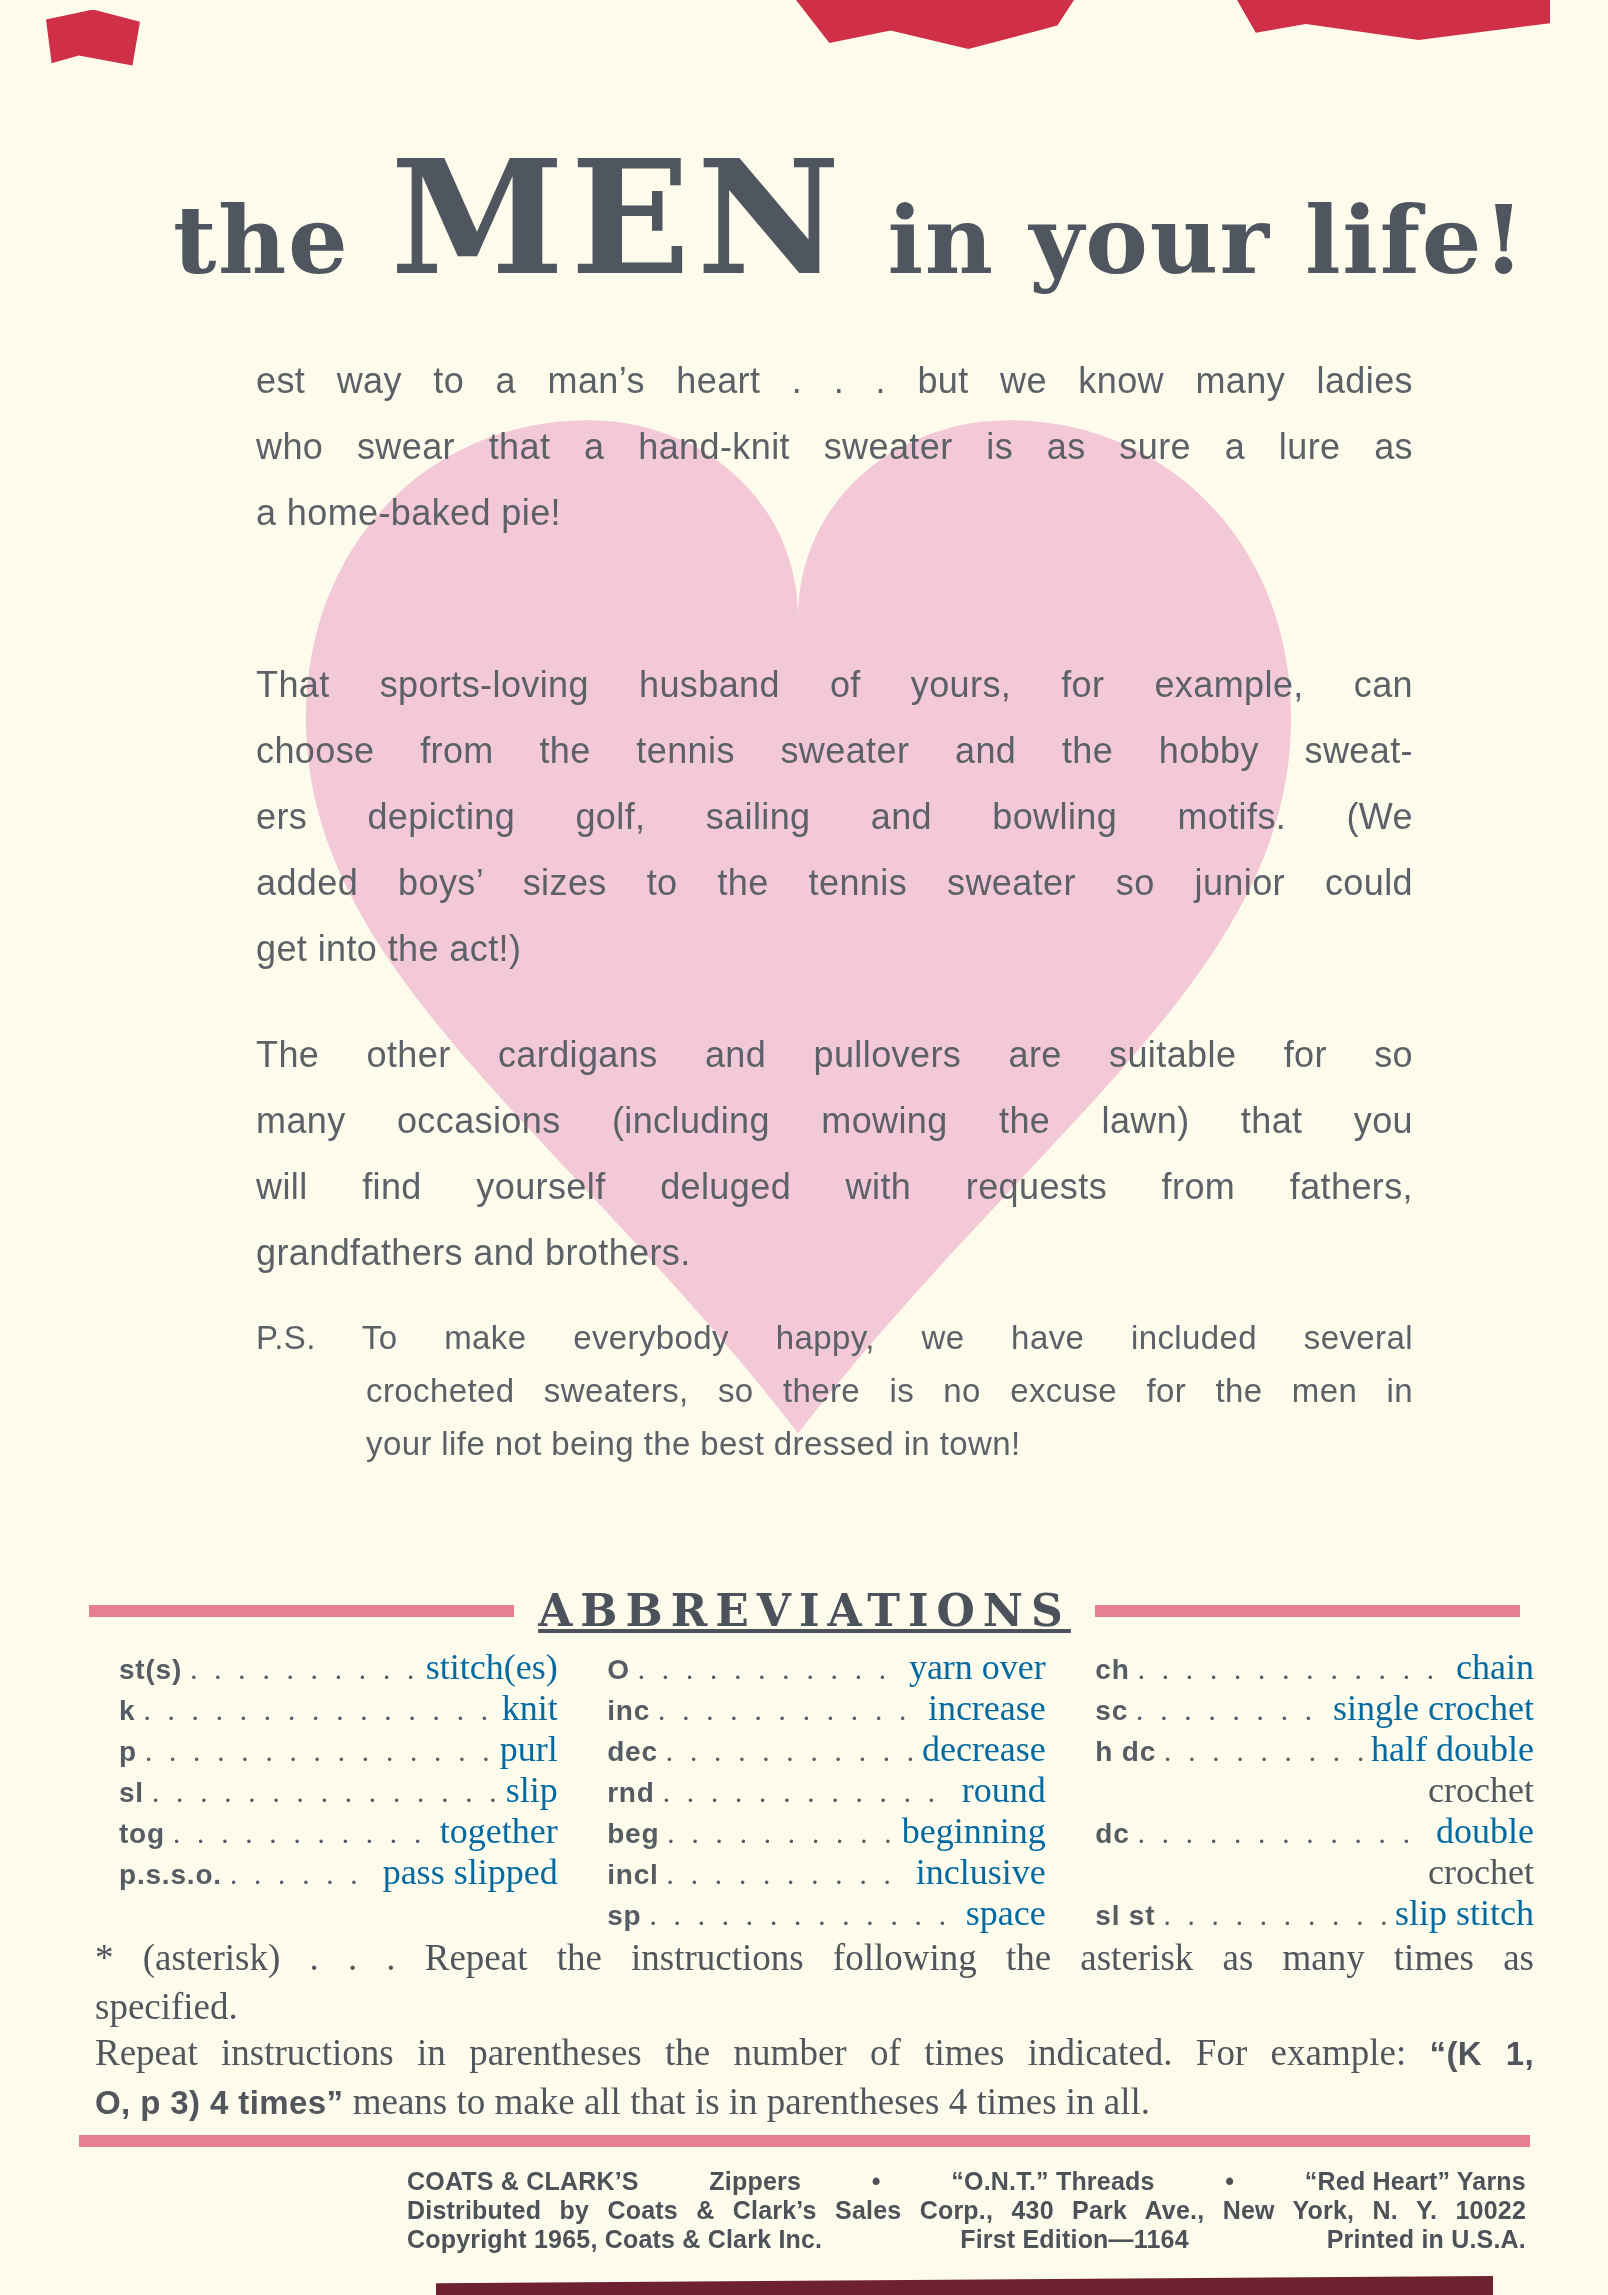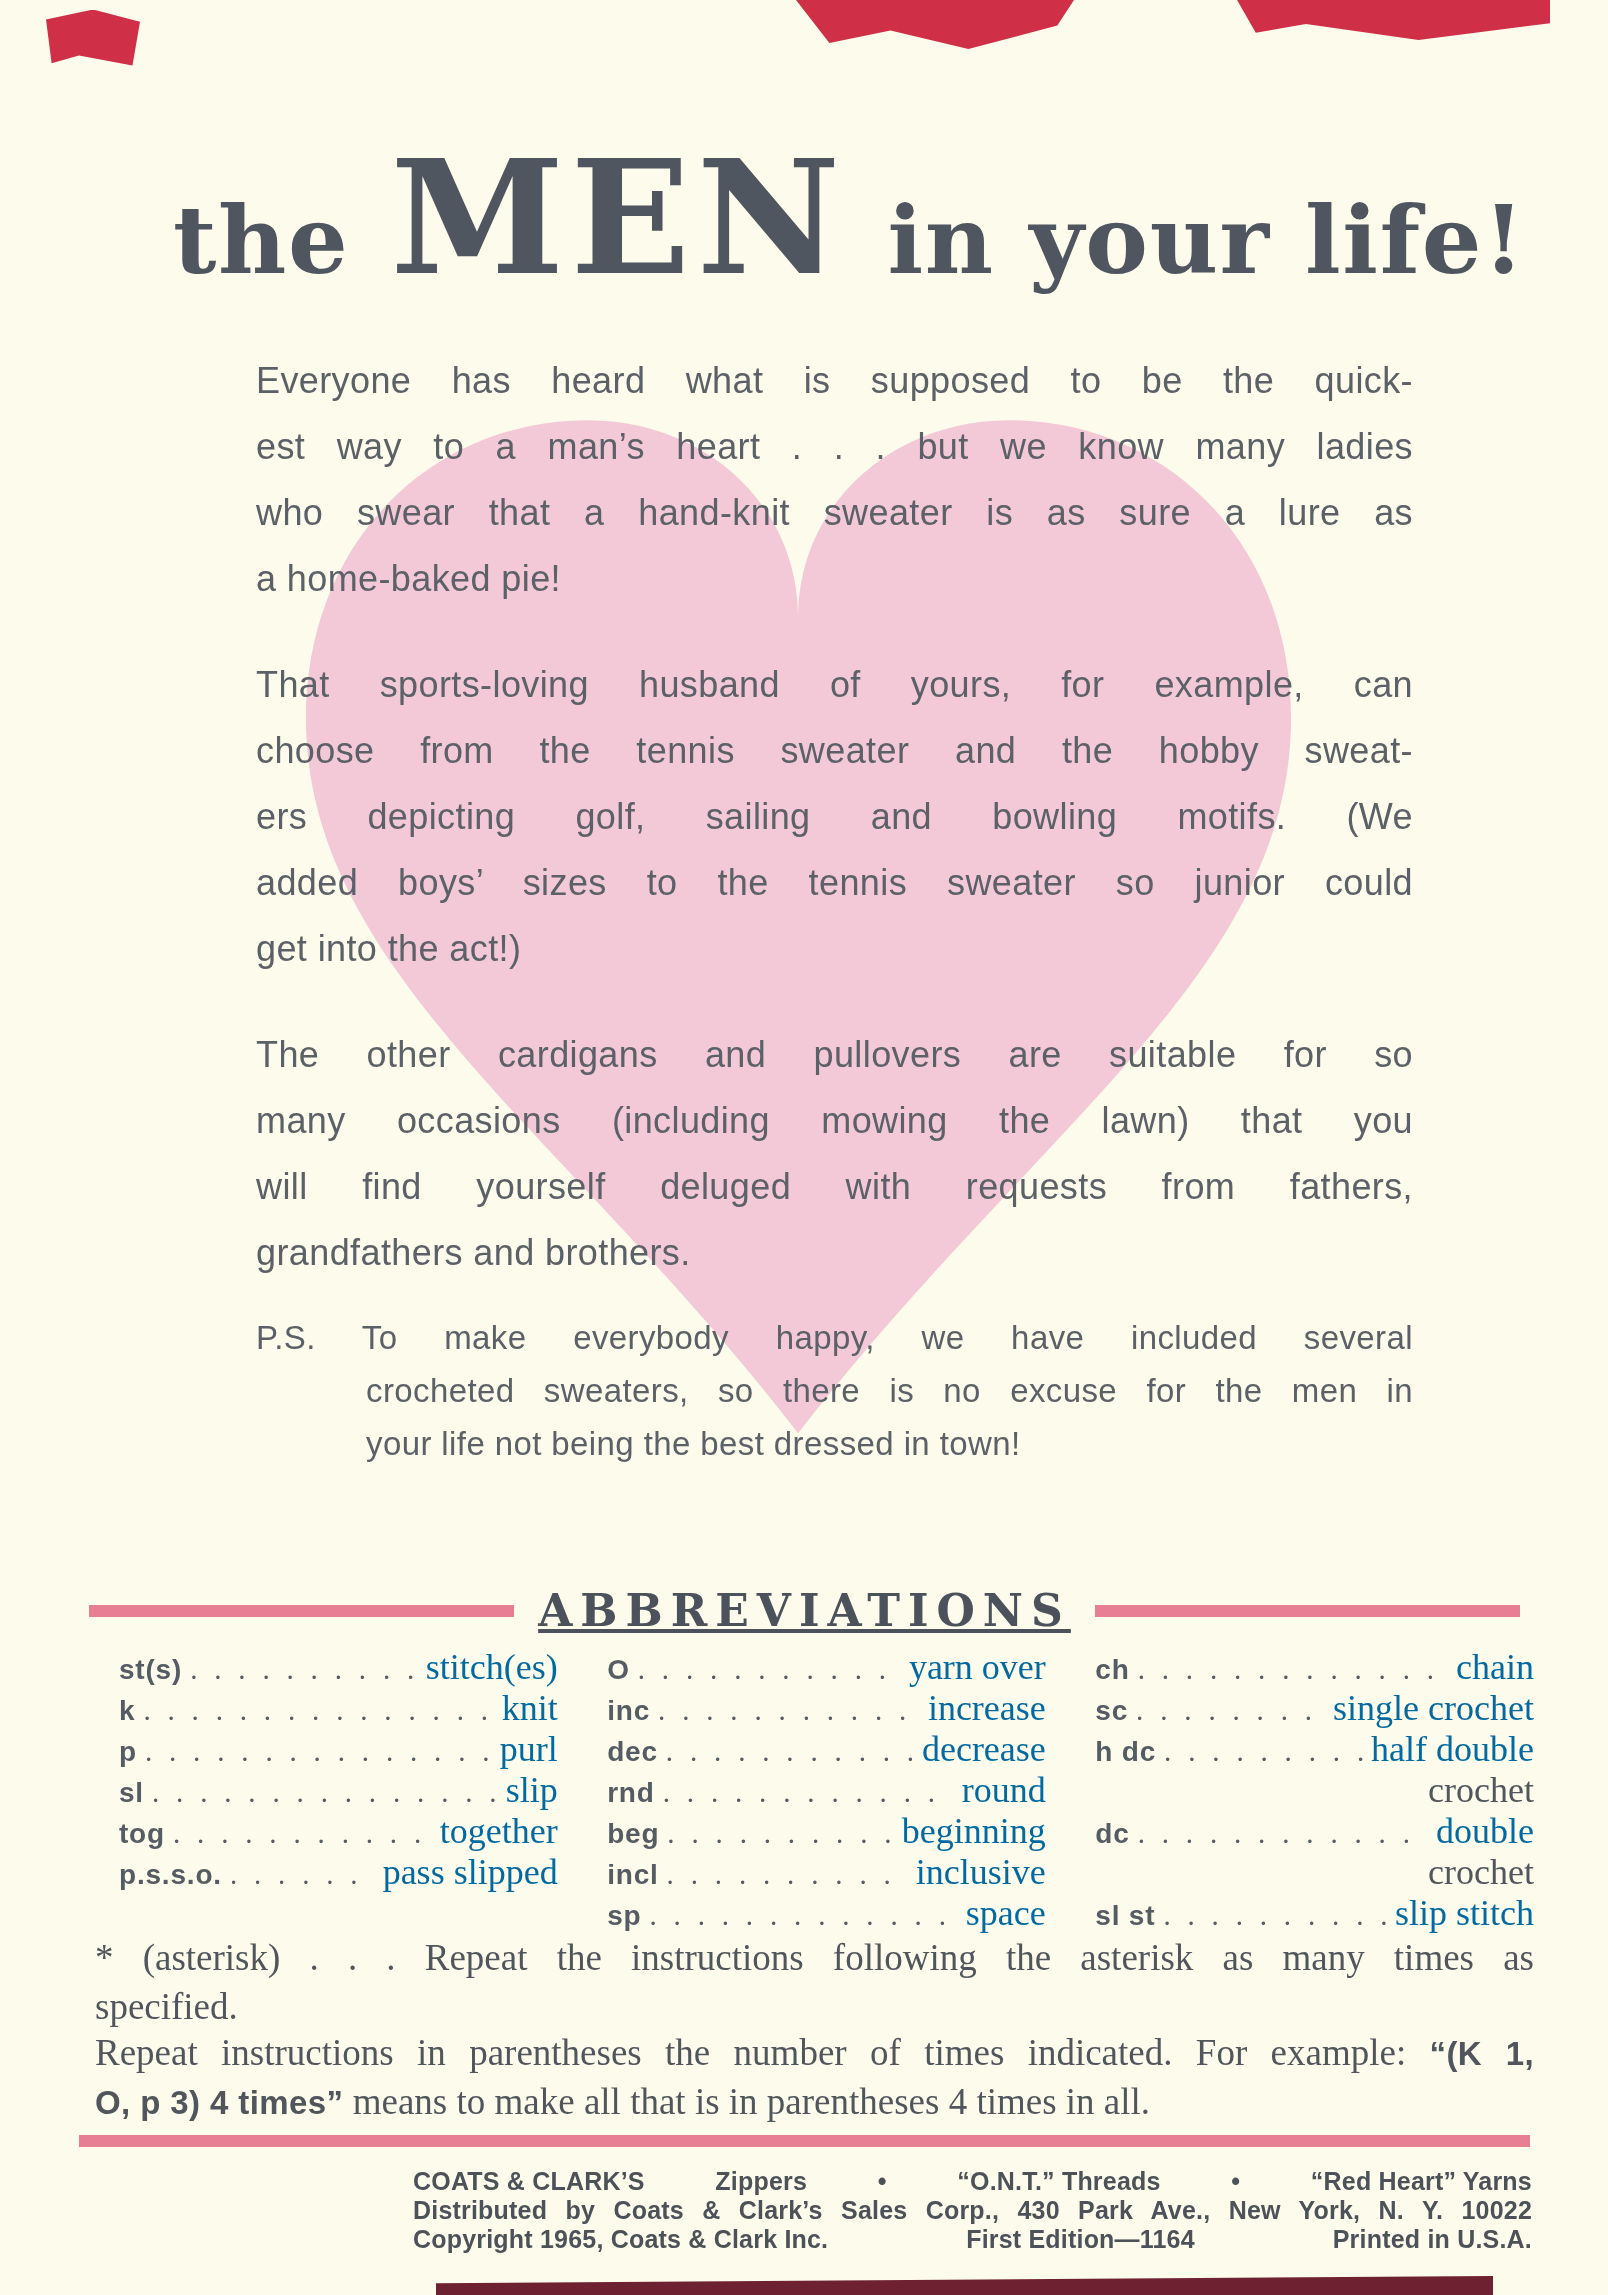--- a/index.html
+++ b/index.html
@@ -53,21 +53,21 @@
 
   
   .note{position:absolute;left:95px;width:1439px;font-family:"Liberation Serif",serif;color:#50565c;font-size:37px;}
   .note .jline{height:49px;line-height:49px;}
   #note1{top:1933px;}
   #note2{top:2028px;}
   .seg-bold{font-family:"Liberation Sans",sans-serif;font-weight:bold;font-size:33px;letter-spacing:0.4px;}
 
   
   #divider2{position:absolute;top:2135px;left:79px;width:1451px;height:12px;background:#e87e93;}
-  #footer{position:absolute;top:2167px;left:407px;width:1119px;color:#4c5258;font-weight:bold;font-size:25px;letter-spacing:0.2px;margin-left:6px;}
+  #footer{position:absolute;top:2167px;left:407px;width:1119px;color:#4c5258;font-weight:bold;font-size:25px;letter-spacing:0.2px;}
   .f-line{height:29px;line-height:29px;display:flex;justify-content:space-between;align-items:baseline;}
   .f-single{height:29px;line-height:29px;text-align:justify;text-align-last:justify;}
 </style>
 </head>
 <body>
 
 <div id="page" style="background: rgb(253, 251, 236);">
 
   <div id="torn-left" class="torn" style="background: rgb(207, 48, 71);"></div>
   <div id="torn-mid" class="torn" style="background: rgb(207, 48, 71);"></div>
@@ -78,21 +78,20 @@
     <span class="t-big">MEN</span>
     <span class="t-small">in your life!</span>
   </div>
 
   <svg id="heart" viewBox="0 0 1275 1295" preserveAspectRatio="none">
     <path d="M 637,262 C 637,118 518,14 374,14 C 178,14 20,166 20,388 C 20,704 342,902 637,1284
          C 933,902 1255,704 1255,388 C 1255,166 1097,14 901,14 C 757,14 637,118 637,262 Z" fill="#f4c9d7"></path>
   </svg>
 
   <div id="para1" class="para">
-      <div class="jline">Everyone has heard what is supposed to be the quick-</div>
       <div class="jline">est way to a man’s heart . . . but we know many ladies</div>
       <div class="jline">who swear that a hand-knit sweater is as sure a lure as</div>
       <div class="jline last">a home-baked pie!</div>
     </div>
   <div id="para2" class="para">
       <div class="jline">That sports-loving husband of yours, for example, can</div>
       <div class="jline">choose from the tennis sweater and the hobby sweat-</div>
       <div class="jline">ers depicting golf, sailing and bowling motifs. (We</div>
       <div class="jline">added boys’ sizes to the tennis sweater so junior could</div>
       <div class="jline last">get into the act!)</div>

